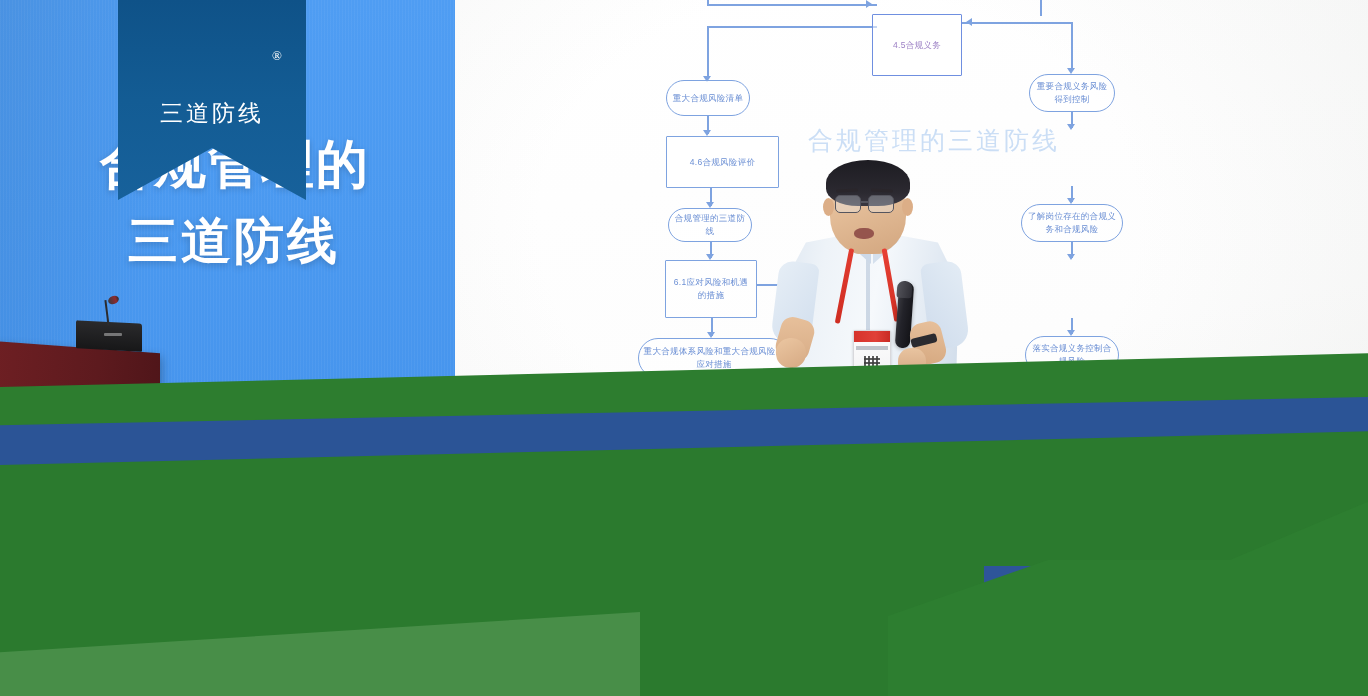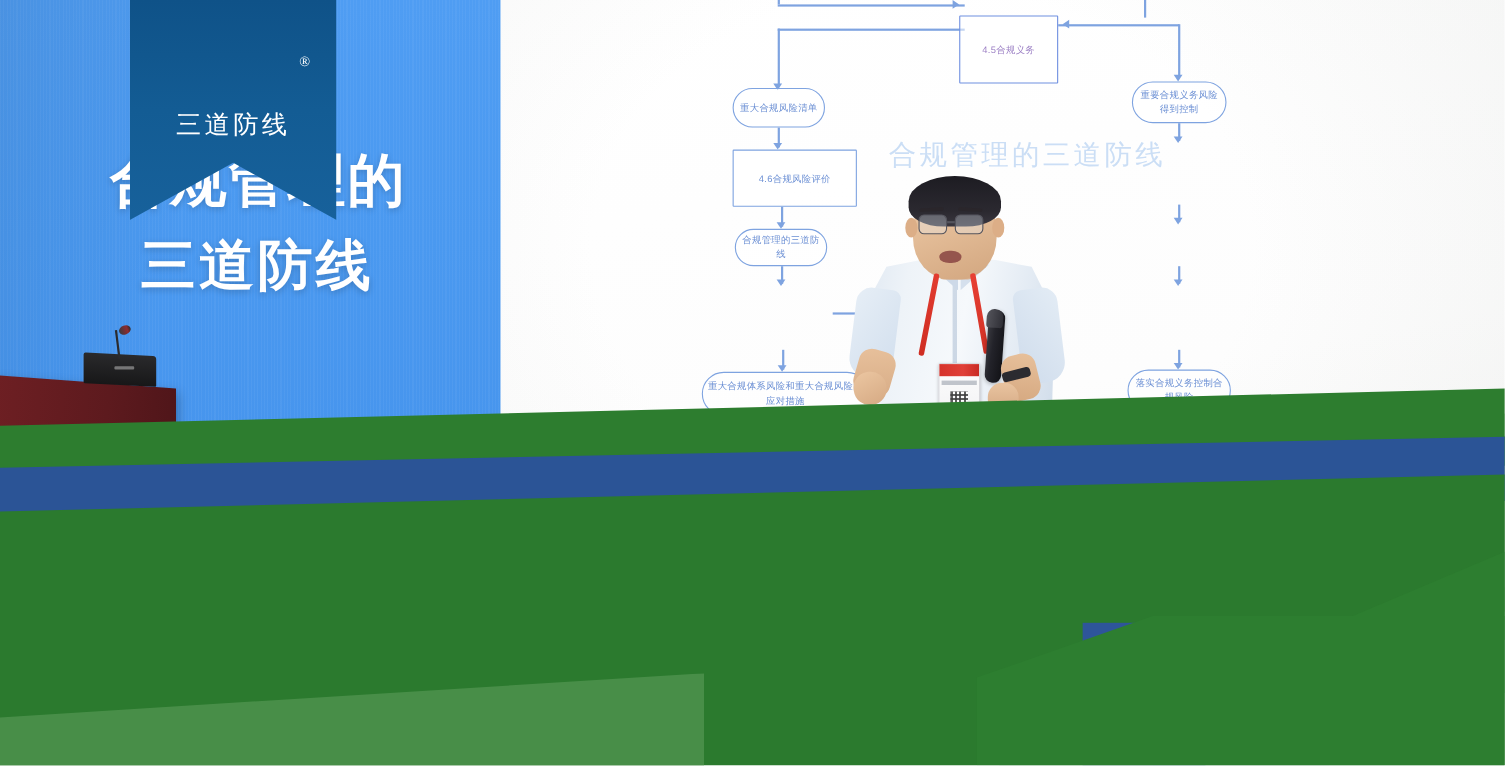--- a/index.html
+++ b/index.html
@@ -385,20 +385,21 @@
     <div class="arrow" style="left:703px; top:130px;"></div>
 
     <div class="node rect" style="left:666px; top:136px; width:113px; height:52px;">4.6合规风险评价</div>
     <div class="line v" style="left:710px; top:188px; height:18px;"></div>
     <div class="arrow" style="left:706px; top:202px;"></div>
 
     <div class="node pill" style="left:668px; top:208px; width:84px; height:34px;">合规管理的三道防线</div>
     <div class="line v" style="left:710px; top:242px; height:16px;"></div>
     <div class="arrow" style="left:706px; top:254px;"></div>
 
+    <div class="node rect" style="left:665px; top:260px; width:92px; height:58px;">6.1应对风险和机遇的措施</div>
     <div class="line h" style="left:757px; top:284px; width:56px;"></div>
     <div class="line v" style="left:711px; top:318px; height:18px;"></div>
     <div class="arrow" style="left:707px; top:332px;"></div>
 
     <div class="node pill" style="left:638px; top:338px; width:152px; height:40px;">重大合规体系风险和重大合规风险的应对措施</div>
     <div class="line v" style="left:749px; top:378px; height:32px;"></div>
     <div class="arrow" style="left:745px; top:406px;"></div>
 
     <div class="node rect" style="left:704px; top:412px; width:256px; height:48px;">8.1运行</div>
     <div class="line v" style="left:800px; top:460px; height:22px;"></div>
@@ -410,20 +411,21 @@
 
     <div class="node rect" style="left:758px; top:546px; width:100px; height:46px;">9.1监视测量分析和评价</div>
 
     <div class="node pill" style="left:1029px; top:74px; width:86px; height:38px;">重要合规义务风险得到控制</div>
     <div class="line v" style="left:1071px; top:112px; height:16px;"></div>
     <div class="arrow" style="left:1067px; top:124px;"></div>
 
     <div class="line v" style="left:1071px; top:186px; height:16px;"></div>
     <div class="arrow" style="left:1067px; top:198px;"></div>
 
+    <div class="node pill" style="left:1021px; top:204px; width:102px; height:38px;">了解岗位存在的合规义务和合规风险</div>
     <div class="line v" style="left:1071px; top:242px; height:16px;"></div>
     <div class="arrow" style="left:1067px; top:254px;"></div>
 
     <div class="line v" style="left:1071px; top:318px; height:16px;"></div>
     <div class="arrow" style="left:1067px; top:330px;"></div>
 
     <div class="node pill" style="left:1025px; top:336px; width:94px; height:38px;">落实合规义务控制合规风险</div>
     <div class="line v" style="left:1071px; top:374px; height:28px;"></div>
     <div class="arrow" style="left:1067px; top:398px;"></div>
 

